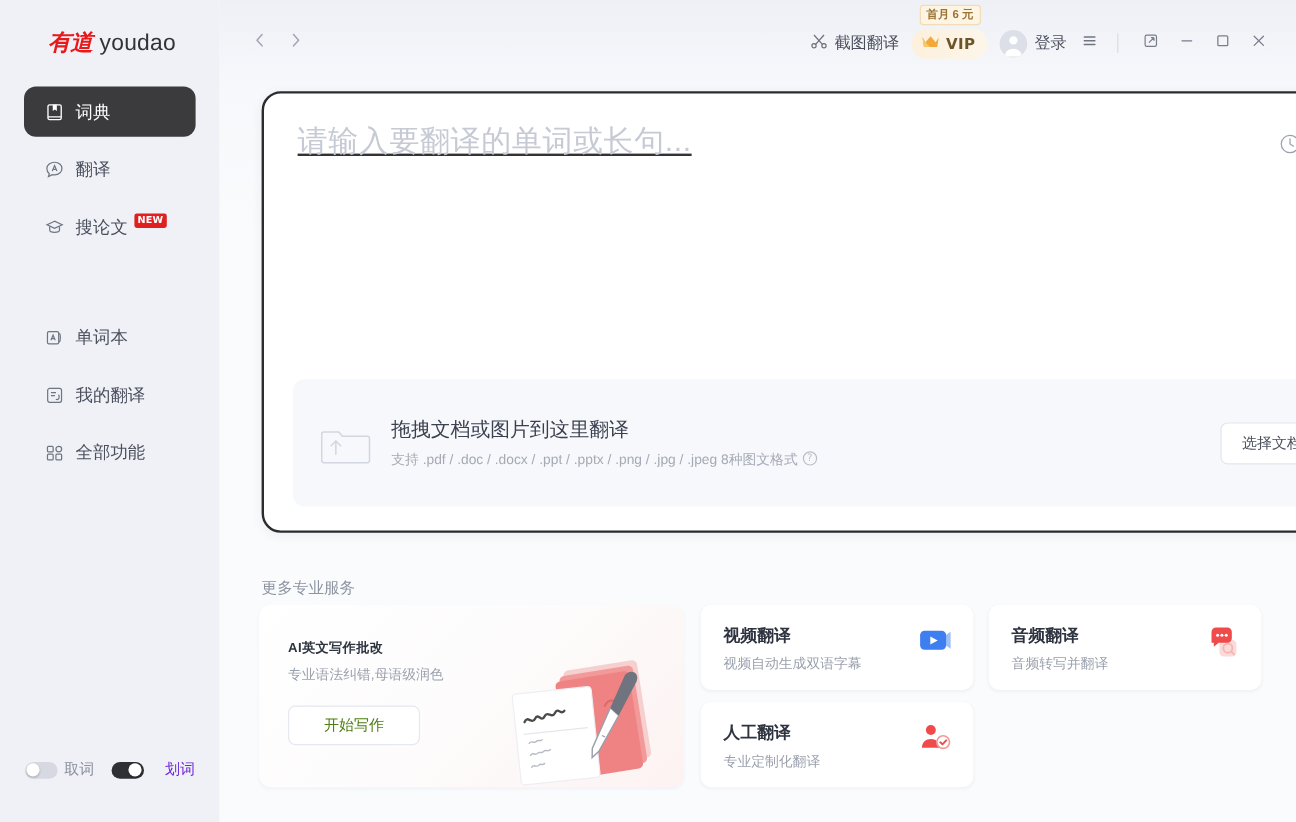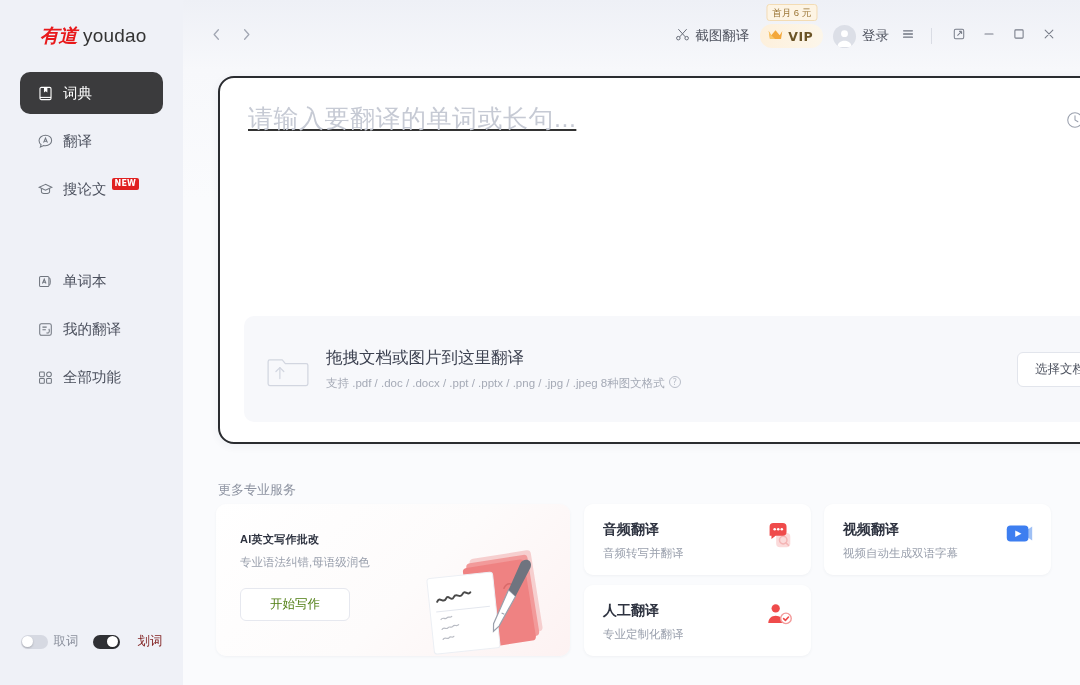--- a/index.html
+++ b/index.html
@@ -91,21 +91,21 @@
   }
   .sw::after {
     content:""; position:absolute;
     width:11px; height:11px; border-radius:50%;
     background:#fff; top:1.5px; left:1.5px;
     box-shadow:0 1px 2px rgba(0,0,0,.22);
   }
   .sw.on { background:#2f3034; }
   .sw.on::after { left:14.5px; }
   .toggle-lbl { font-size:12.5px; color:#8a8f9c; }
-  .toggle-grp.on .toggle-lbl { color:#7f1d1d;margin-left:12px; }
+  .toggle-grp.on .toggle-lbl { color:#6d28d9;margin-left:12px; }
 
   
   .main {
     flex:1; height:685px;
     position:relative;
     background:linear-gradient(180deg,#eef0f6 0%,#f7f8fb 70px,#fafbfd 200px,#fafbfd 100%);
     overflow:hidden;
   }
 
   
@@ -139,21 +139,21 @@
   .vip-txt {
     font-size:12.5px; font-weight:bold;
     color:#6b5426; letter-spacing:0.4px;
     font-family:"DejaVu Sans",sans-serif;
   }
   .vip-tip {
     position:absolute; top:-20px; left:50%; transform:translateX(-50%);
     background:#fdf4e4; border:1px solid #f3dcb4;
     color:#9a7434; font-size:9.5px;
     padding:1px 5px; border-radius:3px;
-    white-space:nowrap; line-height:1.4;
+    white-space:nowrap; line-height:1.4;font-weight:bold;
   }
   .avatar {
     width:23px; height:23px; border-radius:50%;
     background:#dcdfe7;
     display:flex; align-items:flex-end; justify-content:center;
     overflow:hidden; margin-right:6px; margin-left:4px;
     flex:0 0 23px;
   }
   .avatar svg { display:block; }
   .login-txt { font-size:13.5px; color:#4c505c; cursor:pointer; }
@@ -550,47 +550,47 @@
               <path d="M78 46l9 3 2-32c0-3-2-6-5-6s-6 3-6 6l0 29z" fill="#6f747f"></path>
               <path d="M81 70h3" stroke="#9aa0ac" stroke-width="1"></path>
             </g>
           </svg>
         </span>
       </div>
 
       <div class="svc-grid">
 
         <div class="svc-card">
+          <div class="svc-name">视频翻译</div>
+          <div class="svc-desc">视频自动生成双语字幕</div>
+          <span class="svc-ico">
+            <svg width="32" height="32" viewBox="0 0 34 34" fill="none">
+              <path d="M26 12.5 31 9v15l-5-3.5z" fill="#9fc0f5"></path>
+              <rect x="4" y="8" width="23" height="17" rx="4" fill="#3d7ef0"></rect>
+              <path d="M13 13.2l6.6 3.5-6.6 3.5z" fill="#ffffff"></path>
+            </svg>
+          </span>
+        </div>
+
+        <div class="svc-card">
           <div class="svc-name">音频翻译</div>
           <div class="svc-desc">音频转写并翻译</div>
           <span class="svc-ico">
             <svg width="32" height="32" viewBox="0 0 34 34" fill="none">
               <rect x="14" y="16" width="15" height="15" rx="4" fill="#fbdada"></rect>
               <circle cx="21.5" cy="23.5" r="4" fill="none" stroke="#f4b5b5" stroke-width="1.6"></circle>
               <path d="M24.4 26.4 27 29" stroke="#f4b5b5" stroke-width="1.6" stroke-linecap="round"></path>
               <path d="M7 9.2a4 4 0 014-4h10a4 4 0 014 4v5.6a4 4 0 01-4 4h-7.6L9 22.3v-3.5h-2V9.2z" fill="#ef4b4b"></path>
               <circle cx="12.4" cy="12" r="1.35" fill="#ffffff"></circle>
               <circle cx="16.2" cy="12" r="1.35" fill="#ffffff"></circle>
               <circle cx="20" cy="12" r="1.35" fill="#ffffff"></circle>
             </svg>
           </span>
         </div>
 
-        <div class="svc-card">
-          <div class="svc-name">视频翻译</div>
-          <div class="svc-desc">视频自动生成双语字幕</div>
-          <span class="svc-ico">
-            <svg width="32" height="32" viewBox="0 0 34 34" fill="none">
-              <path d="M26 12.5 31 9v15l-5-3.5z" fill="#9fc0f5"></path>
-              <rect x="4" y="8" width="23" height="17" rx="4" fill="#3d7ef0"></rect>
-              <path d="M13 13.2l6.6 3.5-6.6 3.5z" fill="#ffffff"></path>
-            </svg>
-          </span>
-        </div>
-
 
         <div class="svc-card">
           <div class="svc-name">人工翻译</div>
           <div class="svc-desc">专业定制化翻译</div>
           <span class="svc-ico">
             <svg width="32" height="32" viewBox="0 0 34 34" fill="none">
               <circle cx="13.5" cy="10" r="4.4" fill="#ef4b4b"></circle>
               <path d="M5.6 25.6c0-4.8 3.6-7.7 7.9-7.7s7.9 2.9 7.9 7.7z" fill="#ef4b4b"></path>
               <circle cx="24.4" cy="20.6" r="5.6" fill="#ffffff" stroke="#f39a9a" stroke-width="1.5"></circle>
               <path d="M21.9 20.8l1.9 1.9 3.3-3.6" stroke="#ef4b4b" stroke-width="1.7" fill="none" stroke-linecap="round" stroke-linejoin="round"></path>

